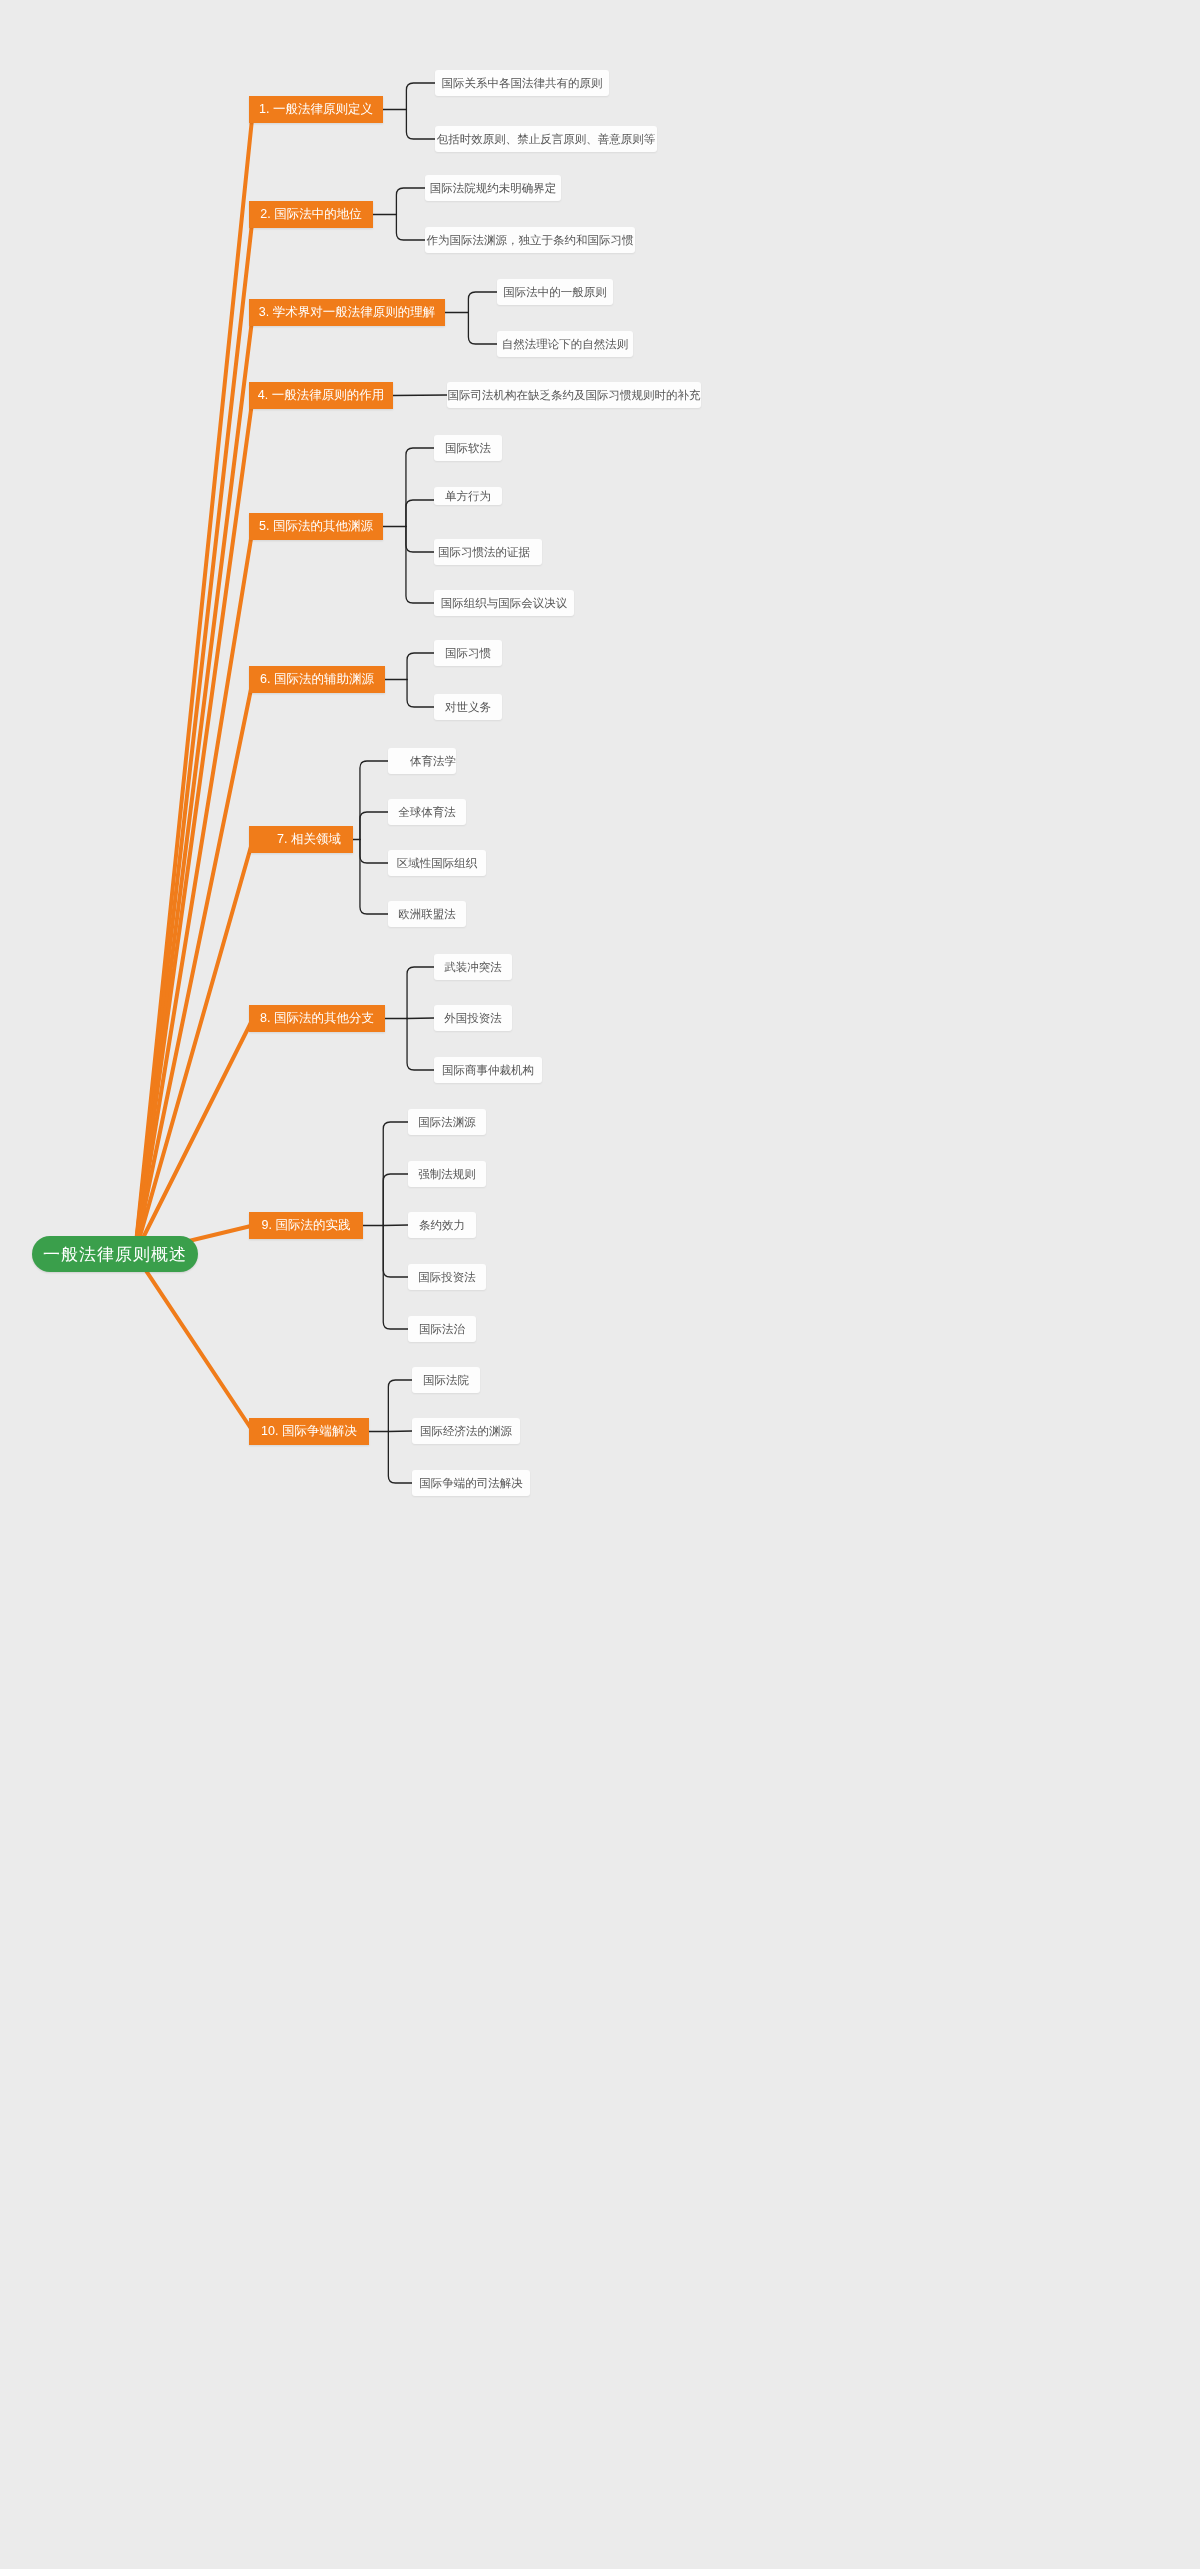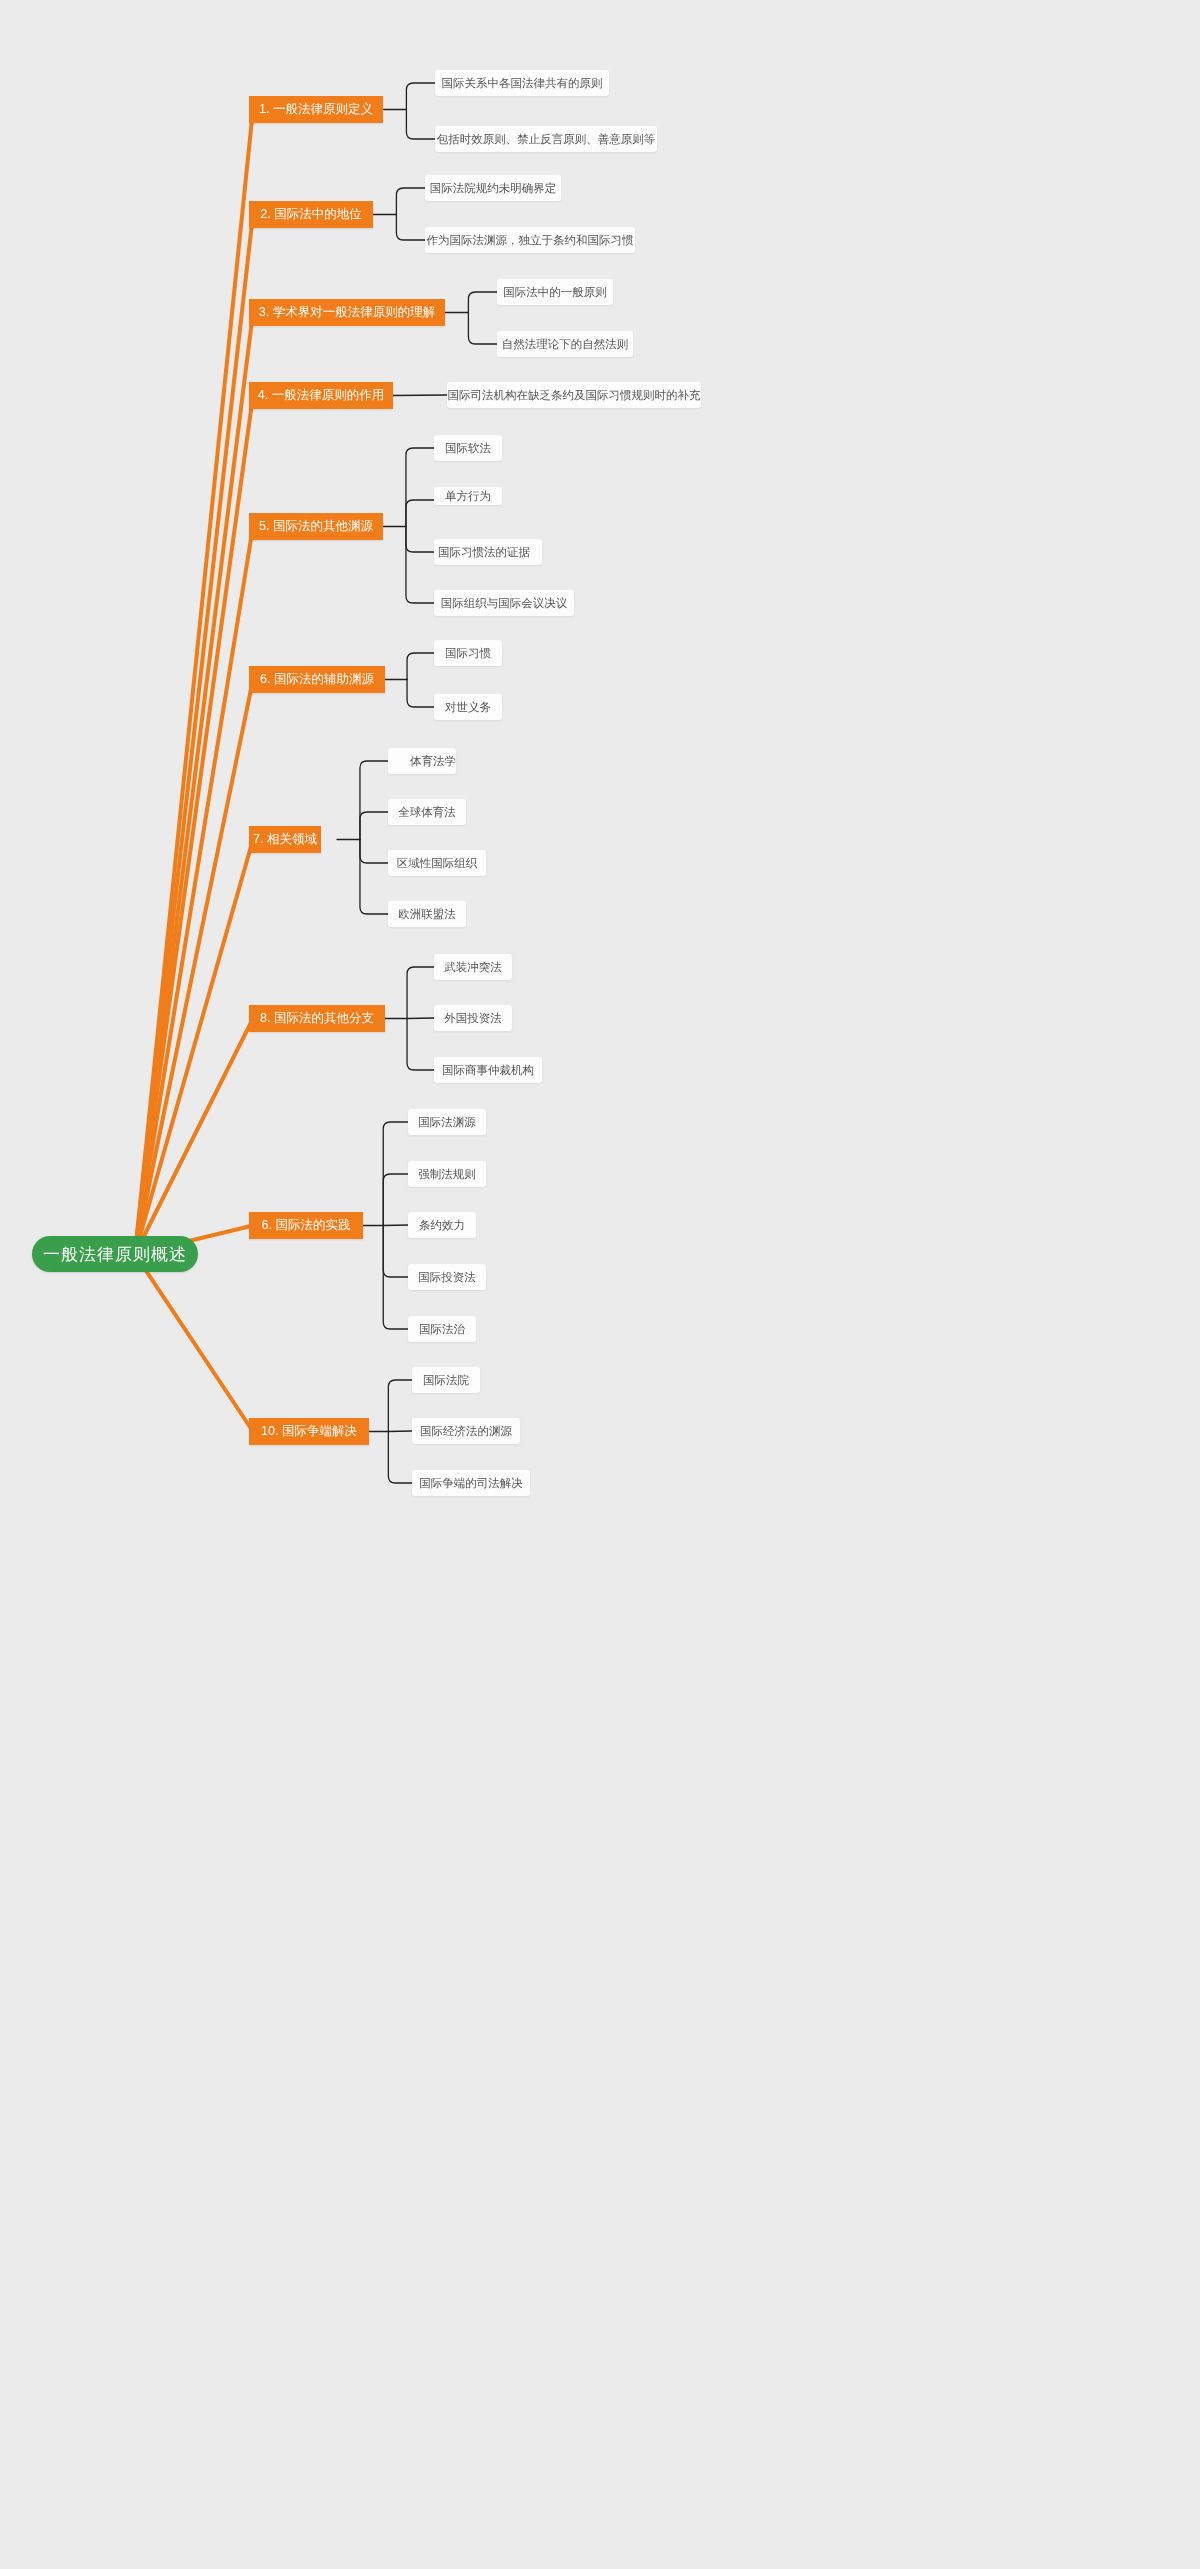--- a/index.html
+++ b/index.html
@@ -169,21 +169,21 @@
       </div>
       <div class="node node-branch" style="left: 249px; top: 666px; width: 136px; height: 27px;">
         <span>6. 国际法的辅助渊源</span>
       </div>
       <div class="node node-leaf" style="left: 434px; top: 640px; width: 68px; height: 26px;">
         <span>国际习惯</span>
       </div>
       <div class="node node-leaf" style="left: 434px; top: 694px; width: 68px; height: 26px;">
         <span>对世义务</span>
       </div>
-      <div class="node node-branch" style="left: 249px; top: 826px; width: 72px; height: 27px;">
+      <div class="node node-branch" style="left: 249px; top: 826px; width: 104px; height: 27px; justify-content: flex-end;">
         <span>7. 相关领域</span>
       </div>
       <div class="node node-leaf" style="left: 388px; top: 748px; width: 68px; height: 26px; padding-left: 34px;">
         <span>体育法学</span>
       </div>
       <div class="node node-leaf" style="left: 388px; top: 799px; width: 78px; height: 26px;">
         <span>全球体育法</span>
       </div>
       <div class="node node-leaf" style="left: 388px; top: 850px; width: 98px; height: 26px;">
         <span>区域性国际组织</span>
@@ -197,21 +197,21 @@
       <div class="node node-leaf" style="left: 434px; top: 954px; width: 78px; height: 26px;">
         <span>武装冲突法</span>
       </div>
       <div class="node node-leaf" style="left: 434px; top: 1005px; width: 78px; height: 26px;">
         <span>外国投资法</span>
       </div>
       <div class="node node-leaf" style="left: 434px; top: 1057px; width: 108px; height: 26px;">
         <span>国际商事仲裁机构</span>
       </div>
       <div class="node node-branch" style="left: 249px; top: 1212px; width: 114px; height: 27px;">
-        <span>6. 国际法的实践</span>
+        <span>9. 国际法的实践</span>
       </div>
       <div class="node node-leaf" style="left: 408px; top: 1109px; width: 78px; height: 26px;">
         <span>国际法渊源</span>
       </div>
       <div class="node node-leaf" style="left: 408px; top: 1161px; width: 78px; height: 26px;">
         <span>强制法规则</span>
       </div>
       <div class="node node-leaf" style="left: 408px; top: 1212px; width: 68px; height: 26px;">
         <span>条约效力</span>
       </div>

